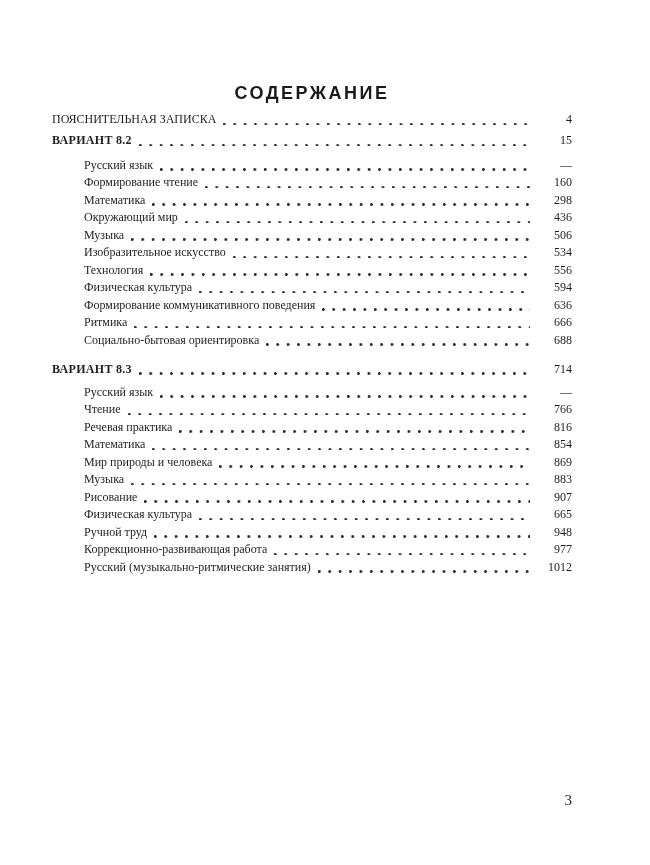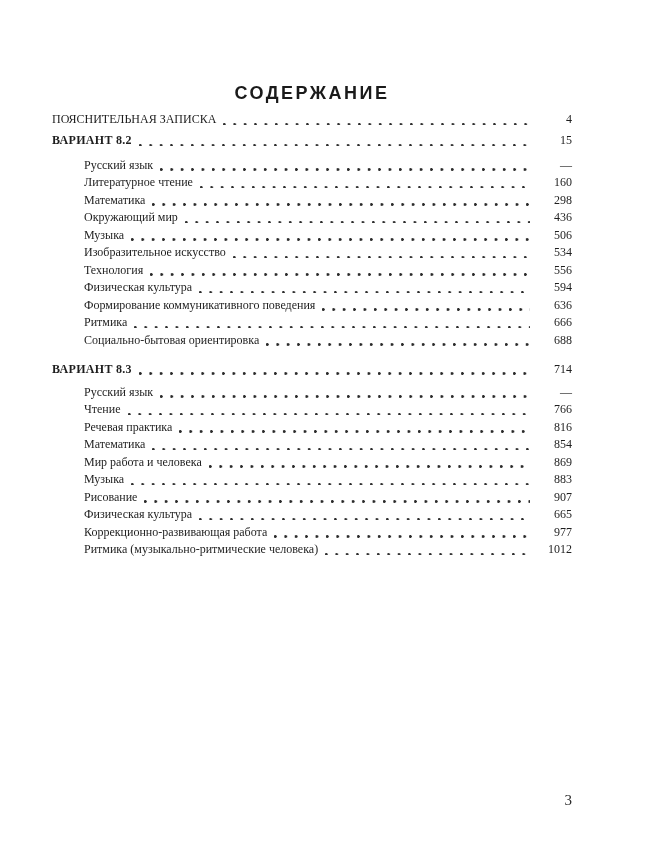--- a/index.html
+++ b/index.html
@@ -95,21 +95,21 @@
         <span class="label">ВАРИАНТ 8.2</span>
         <span class="leader"></span>
         <span class="num">15</span>
       </div>
       <div class="row item">
         <span class="label">Русский язык</span>
         <span class="leader"></span>
         <span class="num">—</span>
       </div>
       <div class="row item">
-        <span class="label">Литературное чтение</span>
+        <span class="label">Формирование чтение</span>
         <span class="leader"></span>
         <span class="num">160</span>
       </div>
       <div class="row item">
         <span class="label">Математика</span>
         <span class="leader"></span>
         <span class="num">298</span>
       </div>
       <div class="row item">
         <span class="label">Окружающий мир</span>
@@ -170,44 +170,49 @@
         <span class="label">Речевая практика</span>
         <span class="leader"></span>
         <span class="num">816</span>
       </div>
       <div class="row item">
         <span class="label">Математика</span>
         <span class="leader"></span>
         <span class="num">854</span>
       </div>
       <div class="row item">
-        <span class="label">Мир работа и человека</span>
+        <span class="label">Мир природы и человека</span>
         <span class="leader"></span>
         <span class="num">869</span>
       </div>
       <div class="row item">
         <span class="label">Музыка</span>
         <span class="leader"></span>
         <span class="num">883</span>
       </div>
       <div class="row item">
         <span class="label">Рисование</span>
         <span class="leader"></span>
         <span class="num">907</span>
       </div>
       <div class="row item">
         <span class="label">Физическая культура</span>
         <span class="leader"></span>
         <span class="num">665</span>
       </div>
       <div class="row item">
+        <span class="label">Ручной труд</span>
+        <span class="leader"></span>
+        <span class="num">948</span>
+      </div>
+      <div class="row item">
         <span class="label">Коррекционно-развивающая работа</span>
         <span class="leader"></span>
         <span class="num">977</span>
       </div>
       <div class="row item">
-        <span class="label">Ритмика (музыкально-ритмические человека)</span>
+        <span class="label">Русский (музыкально-ритмические занятия)</span>
         <span class="leader"></span>
         <span class="num">1012</span>
       </div>
     </div>
   <div class="folio">3</div>
 </div>
 
 </body></html>

